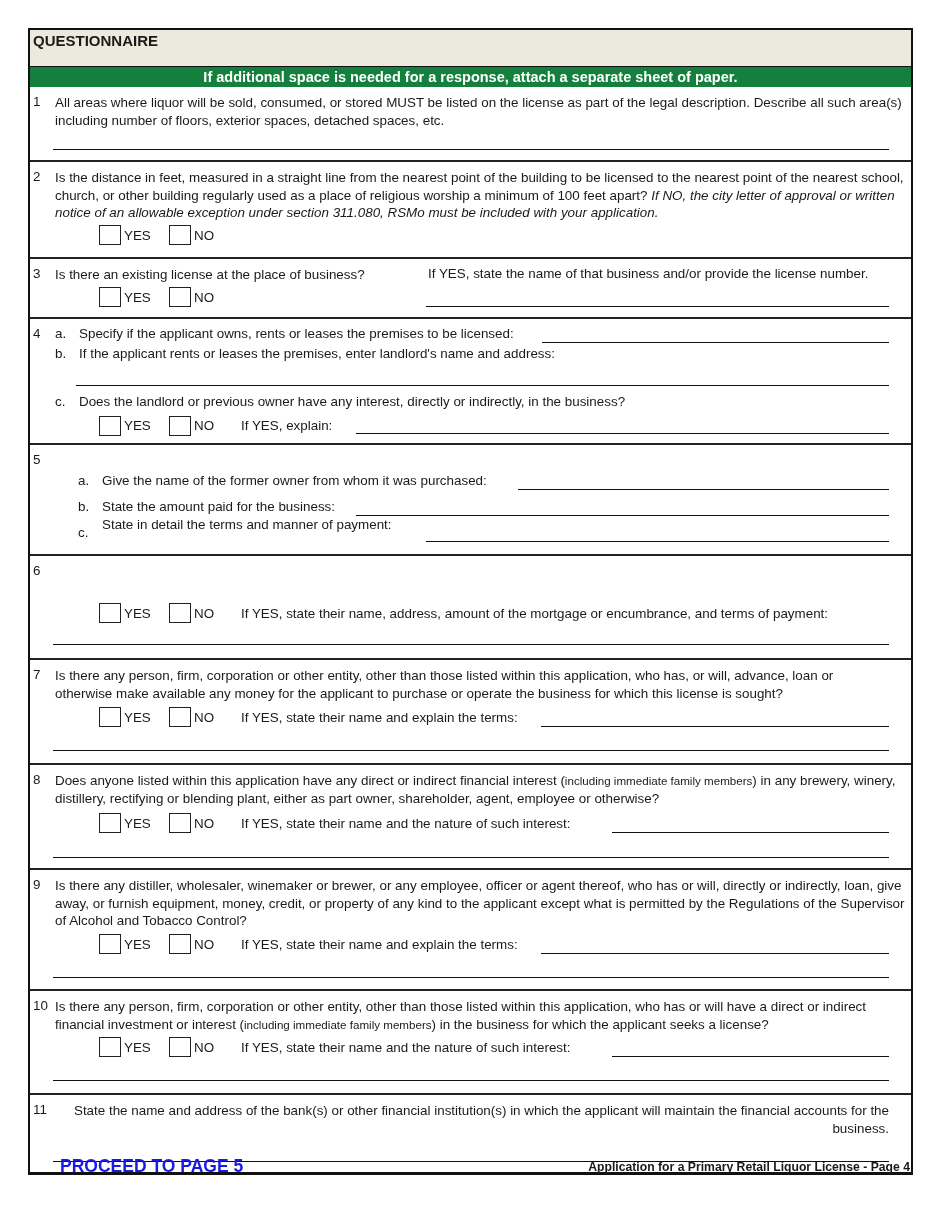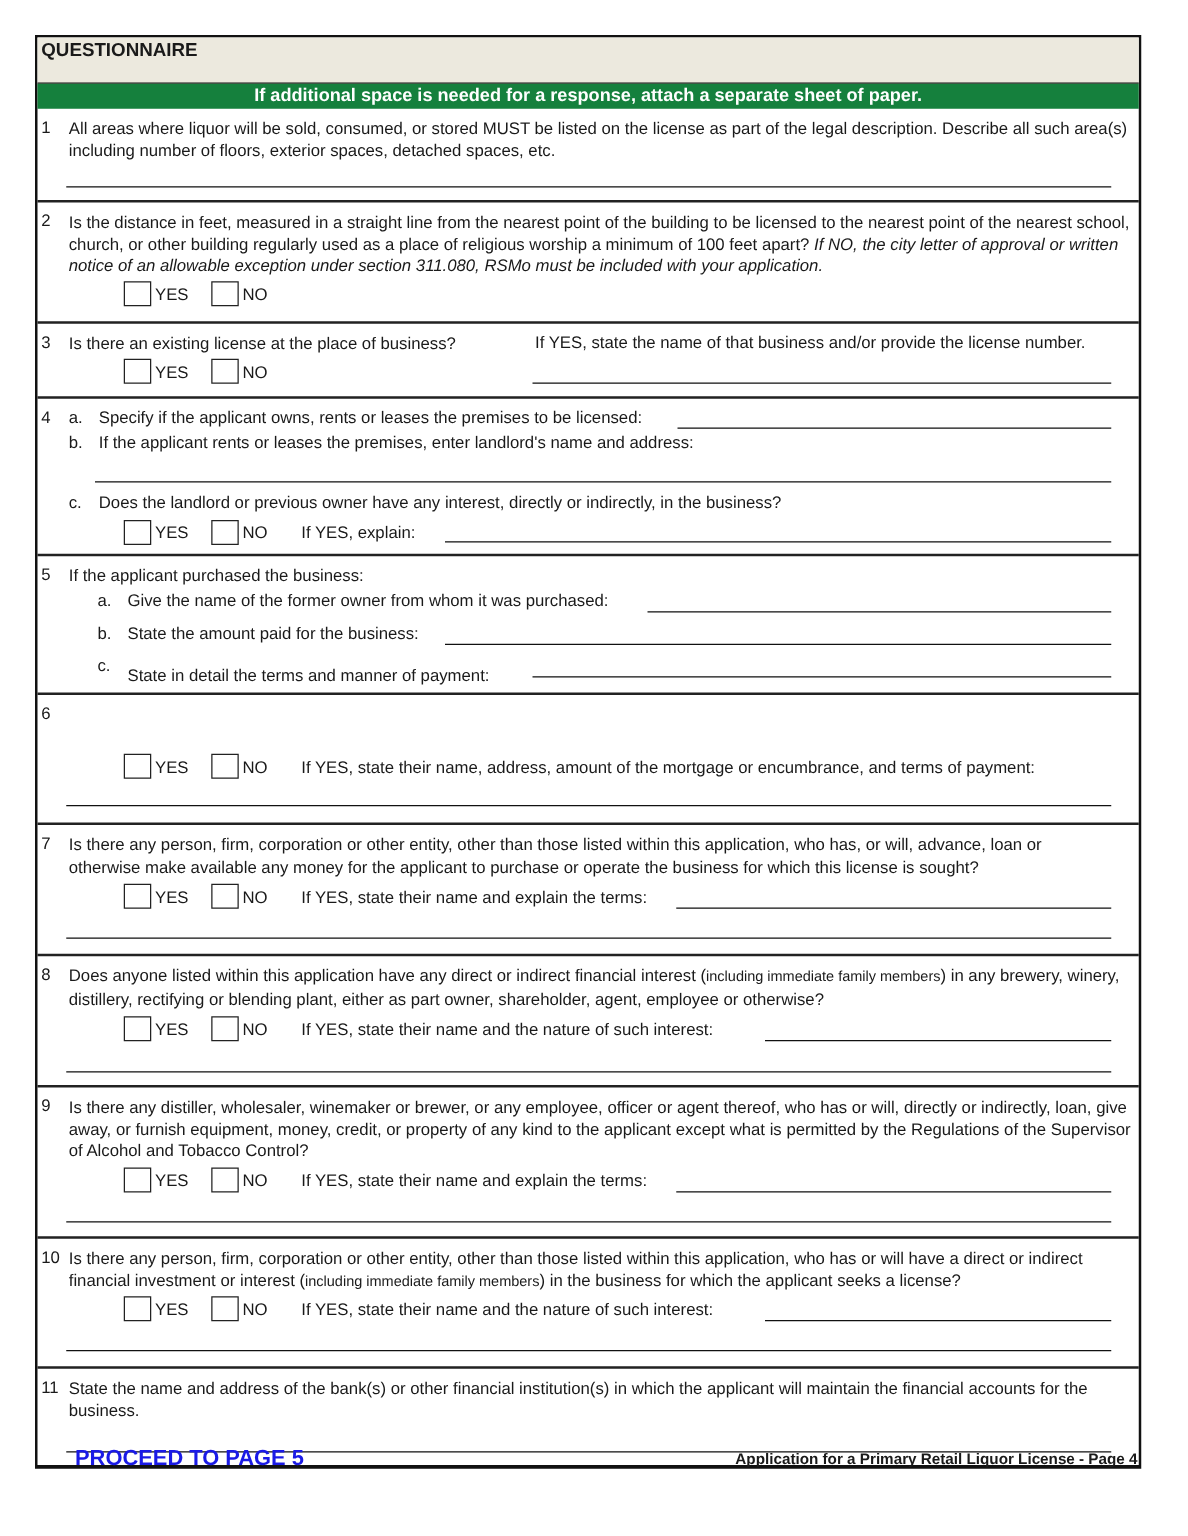--- a/index.html
+++ b/index.html
@@ -65,29 +65,28 @@
     <div class="cb" style="left:69px;top:97px;"></div>
     <span class="lbl" style="left:94px;top:99px;">YES</span>
     <div class="cb" style="left:139px;top:97px;"></div>
     <span class="lbl" style="left:164px;top:99px;">NO</span>
     <span class="lbl" style="left:211px;top:99px;">If YES, explain:</span>
     <div class="line" style="left:326px;right:22px;top:114px;"></div>
   </div>
 
   <div class="q" style="height:111px;">
     <span class="num">5</span>
-    <div class="txt">If the applicant purchased the business:</div>
     <span class="lbl" style="left:48px;top:28px;">a.</span>
     <span class="lbl" style="left:72px;top:28px;">Give the name of the former owner from whom it was purchased:</span>
     <div class="line" style="left:488px;right:22px;top:44px;"></div>
     <span class="lbl" style="left:48px;top:54px;">b.</span>
     <span class="lbl" style="left:72px;top:54px;">State the amount paid for the business:</span>
     <div class="line" style="left:326px;right:22px;top:70px;"></div>
     <span class="lbl" style="left:48px;top:80px;">c.</span>
-    <span class="lbl" style="left:72px;top:88px;">State in detail the terms and manner of payment:</span>
+    <span class="lbl" style="left:72px;top:72px;">State in detail the terms and manner of payment:</span>
     <div class="line" style="left:396px;right:22px;top:96px;"></div>
   </div>
 
   <div class="q" style="height:104px;">
     <span class="num">6</span>
     <div class="cb" style="left:69px;top:47px;"></div>
     <span class="lbl" style="left:94px;top:50px;">YES</span>
     <div class="cb" style="left:139px;top:47px;"></div>
     <span class="lbl" style="left:164px;top:50px;">NO</span>
     <span class="lbl" style="left:211px;top:50px;">If YES, state their name, address, amount of the mortgage or encumbrance, and terms of payment:</span>
@@ -137,19 +136,19 @@
     <span class="lbl" style="left:94px;top:49px;">YES</span>
     <div class="cb" style="left:139px;top:46px;"></div>
     <span class="lbl" style="left:164px;top:49px;">NO</span>
     <span class="lbl" style="left:211px;top:49px;">If YES, state their name and the nature of such interest:</span>
     <div class="line" style="left:582px;right:22px;top:65px;"></div>
     <div class="line" style="left:23px;right:22px;top:89px;"></div>
   </div>
 
   <div class="q" style="height:79px;">
     <span class="num">11</span>
-    <div class="txt" style="right:22px;">State the name and address of the bank(s) or other financial institution(s) in which the applicant will maintain the financial accounts for the business.</div>
+    <div class="txt" style="right:22px;text-align:right;">State the name and address of the bank(s) or other financial institution(s) in which the applicant will maintain the financial accounts for the business.</div>
     <div class="line" style="left:23px;right:22px;top:66px;"></div>
   </div>
 </div>
 
 <div class="footer-left">PROCEED TO PAGE 5</div>
 <div class="footer-right">Application for a Primary Retail Liquor License - Page 4</div>
 
 </body></html>

